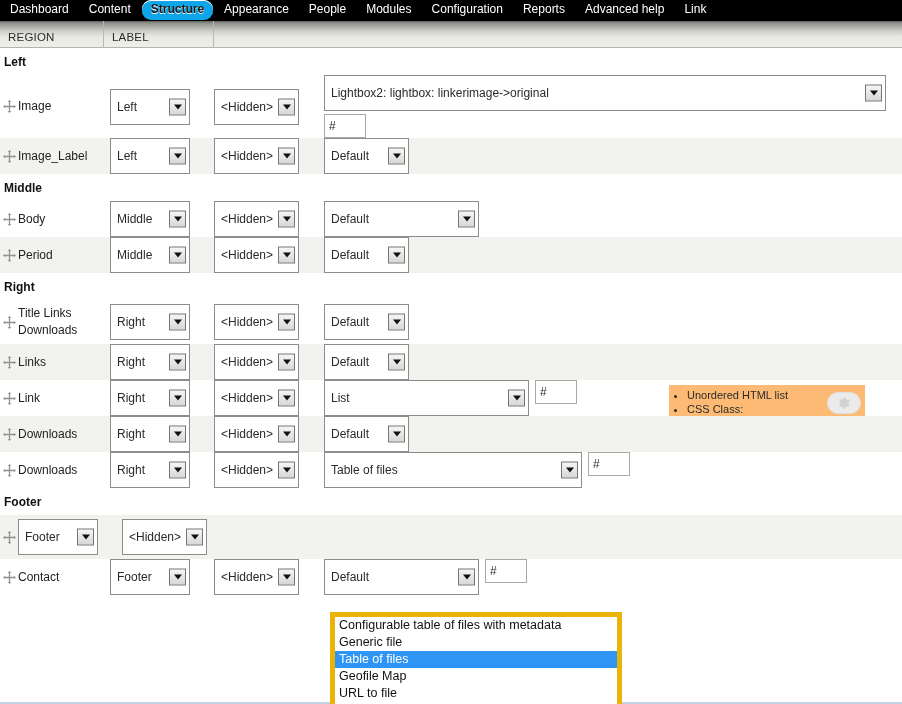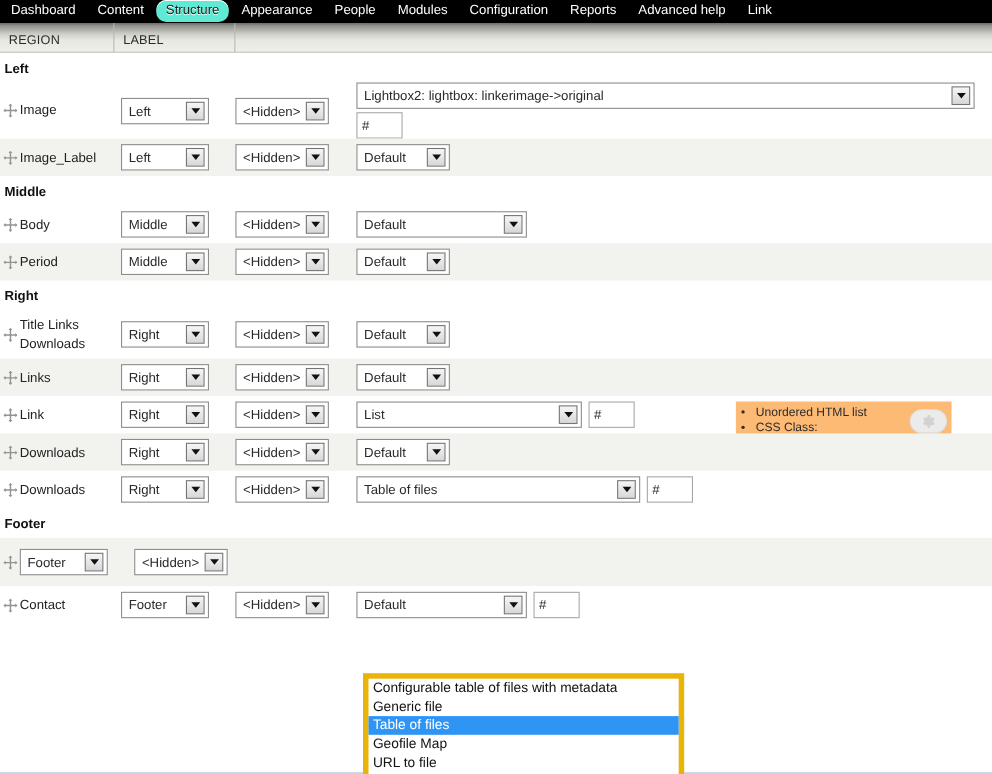--- a/index.html
+++ b/index.html
@@ -29,24 +29,25 @@
     color: #ffffff;
     font-size: 12px;
     line-height: 13px;
     padding: 3px 9px 4px 9px;
     margin: 0 1px;
     white-space: nowrap;
     cursor: pointer;
     border-radius: 9px;
   }
   .toolbar-item.active {
-    background: #5eead4;
+    background: #0ea5e9;
     color: #1a1a1a;
     text-shadow: 0 1px 0 #ffffff;
     box-shadow: inset 0 1px 0 #ffffff;
+    font-weight: bold;
   }
 
   
   .thead {
     position: absolute; top: 21px; left: 0;
     width: 902px; height: 27px;
     background: linear-gradient(to bottom, #5d5d5a 0px, #8f8f8b 2px, #cfcfc8 10px, #e7e8e1 60%, #eeefe8 100%);
     border-bottom: 1px solid #b4b4ad;
     display: flex;
   }
@@ -103,21 +104,21 @@
   .cell-format { flex: 1; display: flex; align-items: flex-start; gap: 6px; flex-wrap: wrap; }
 
   
   .dragicon { width: 13px; height: 13px; display: block; opacity: .95; }
 
   
   .sel {
     position: relative;
     display: inline-flex;
     align-items: center;
-    height: 24px;
+    height: 36px;
     background: #ffffff;
     border: 1px solid #8d8d8d;
     font-size: 12px;
     color: #2a2a2a;
     padding: 0 26px 0 6px;
     white-space: nowrap;
     overflow: hidden;
     cursor: pointer;
     vertical-align: middle;
   }

